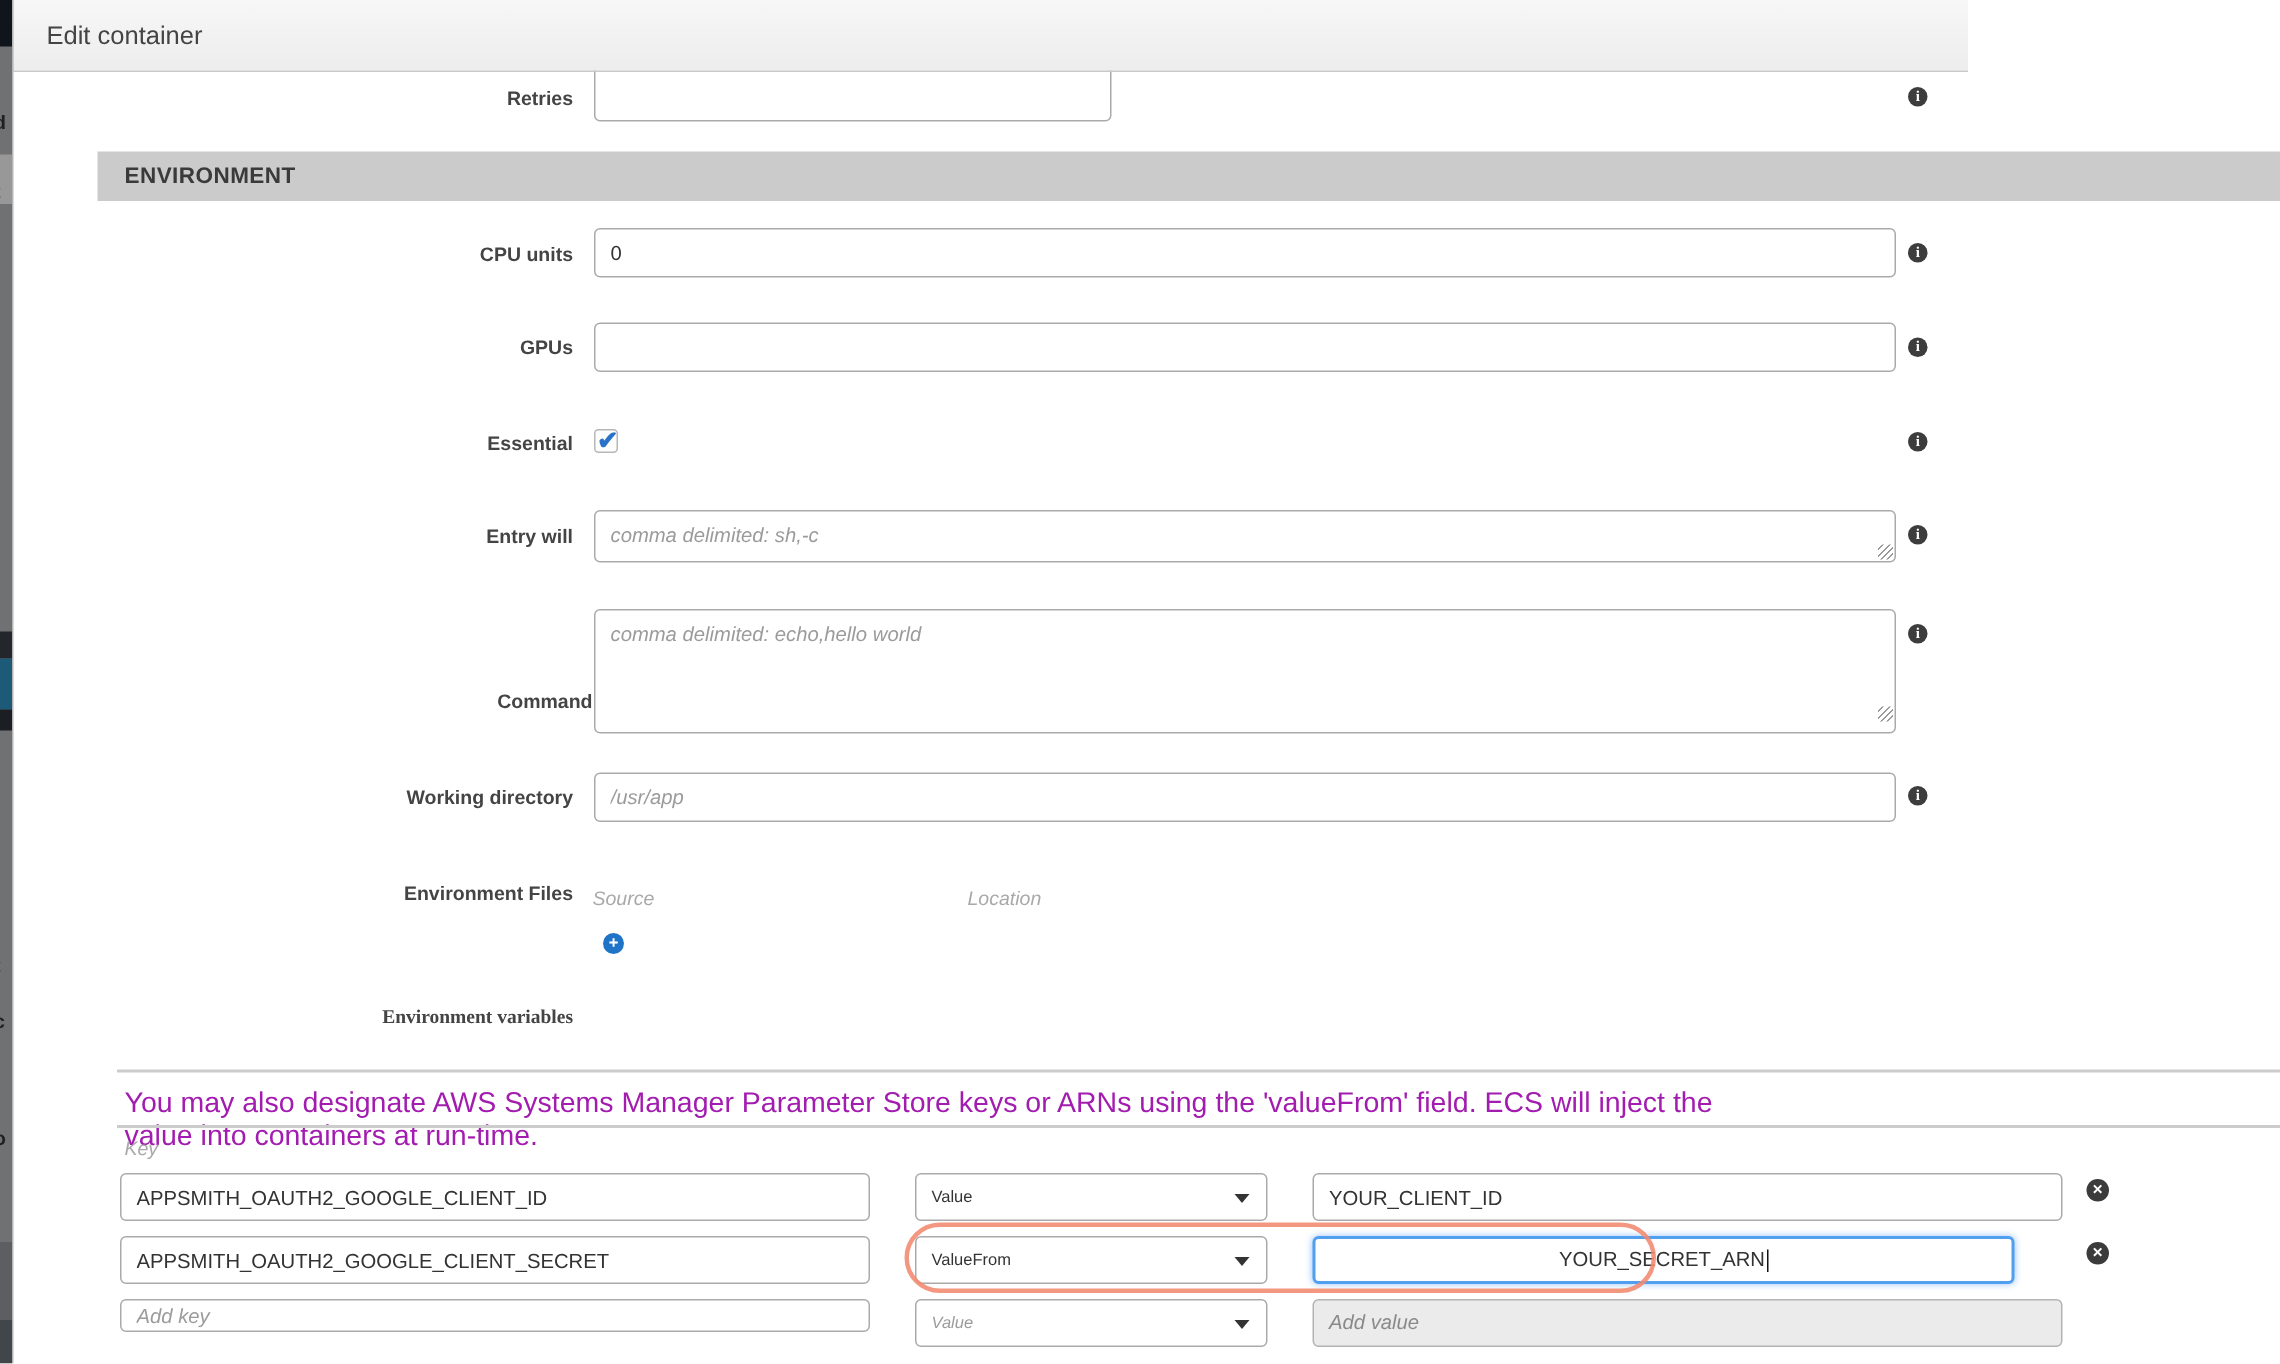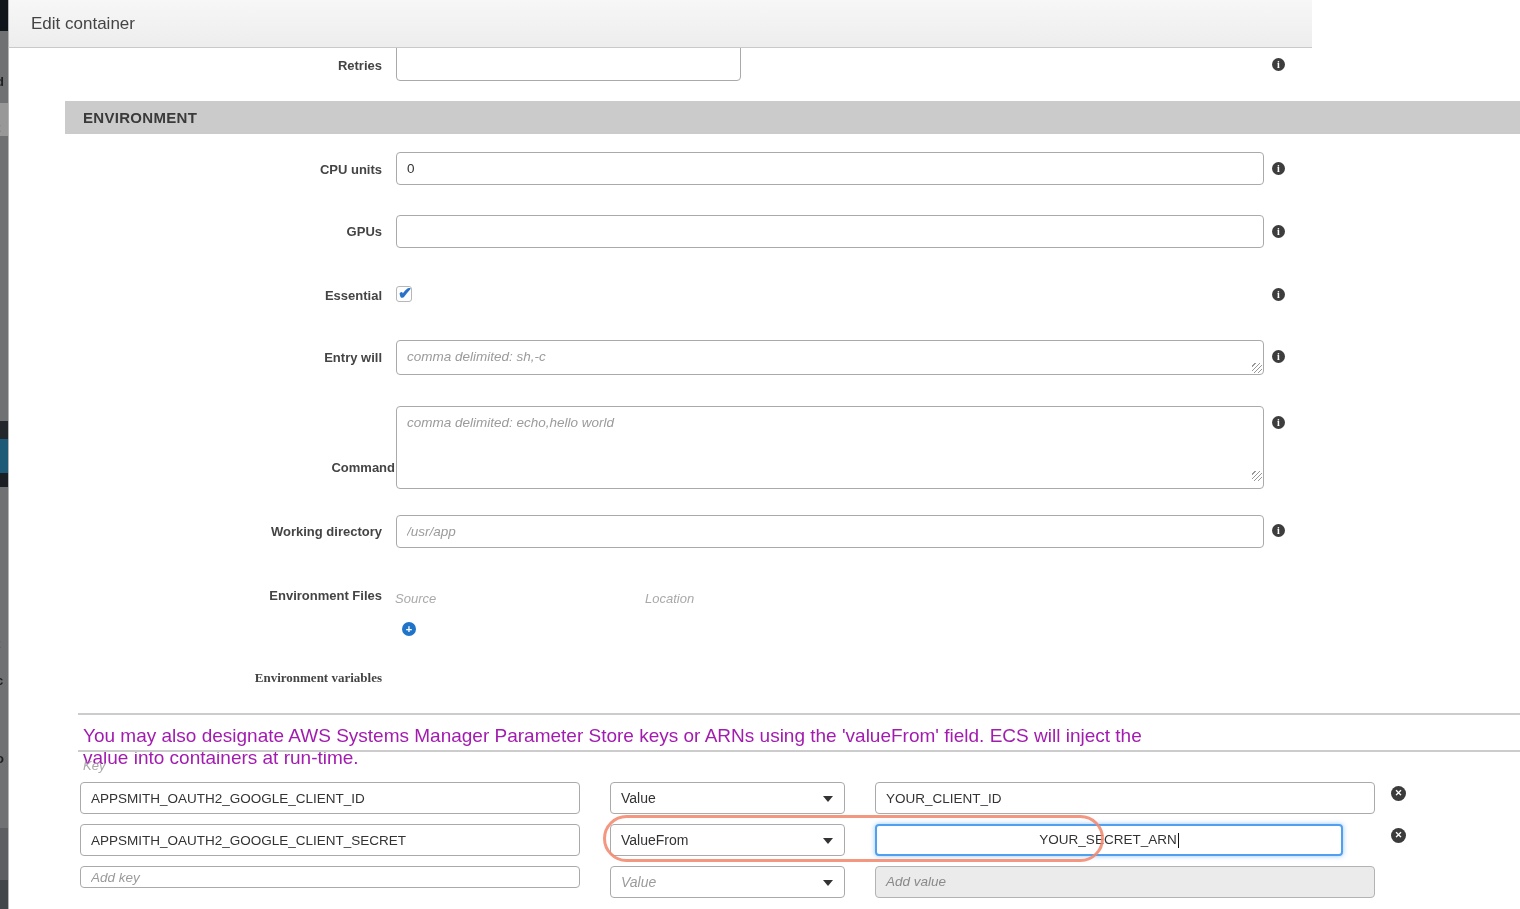--- a/index.html
+++ b/index.html
@@ -43,21 +43,21 @@
   .chk .mark{position:absolute;left:1px;top:-4px;color:#2a72c9;font-size:17px;font-weight:bold;}
 
   .ghost{color:#a9a9a9;font-style:italic;font-size:13px;}
   .plus{width:14px;height:14px;border-radius:50%;background:#2074c8;color:#fff;
     text-align:center;font:bold 11px/14px "Liberation Sans",sans-serif;cursor:pointer;}
 
   .divider{height:2px;background:#ccc;}
   .note{font-size:19px;color:#a21caf;}
 
   .select{border:1px solid #aaa;border-radius:4px;background:#fff;height:32px;
-    font-size:14px;color:#333;padding:0 30px 0 10px;line-height:30px;cursor:pointer;}
+    font-size:11px;color:#333;padding:0 30px 0 10px;line-height:30px;cursor:pointer;}
   .select .caret{position:absolute;right:11px;top:13px;width:0;height:0;
     border-left:5px solid transparent;border-right:5px solid transparent;border-top:6px solid #333;}
   .select.ph{color:#9b9b9b;font-style:italic;}
 
   .valdiv{border:2px solid #51a0ef;border-radius:4px;background:#fff;height:32px;
     box-shadow:0 0 5px rgba(64,150,245,.55);font-size:13.5px;color:#333;
     padding:0 10px;line-height:28px;}
   .cursorbar{display:inline-block;width:1px;height:15px;background:#111;vertical-align:middle;margin-left:1px;}
 
   .disabledfld{border:1px solid #b3b3b3;border-radius:4px;background:#ebebeb;height:32px;

